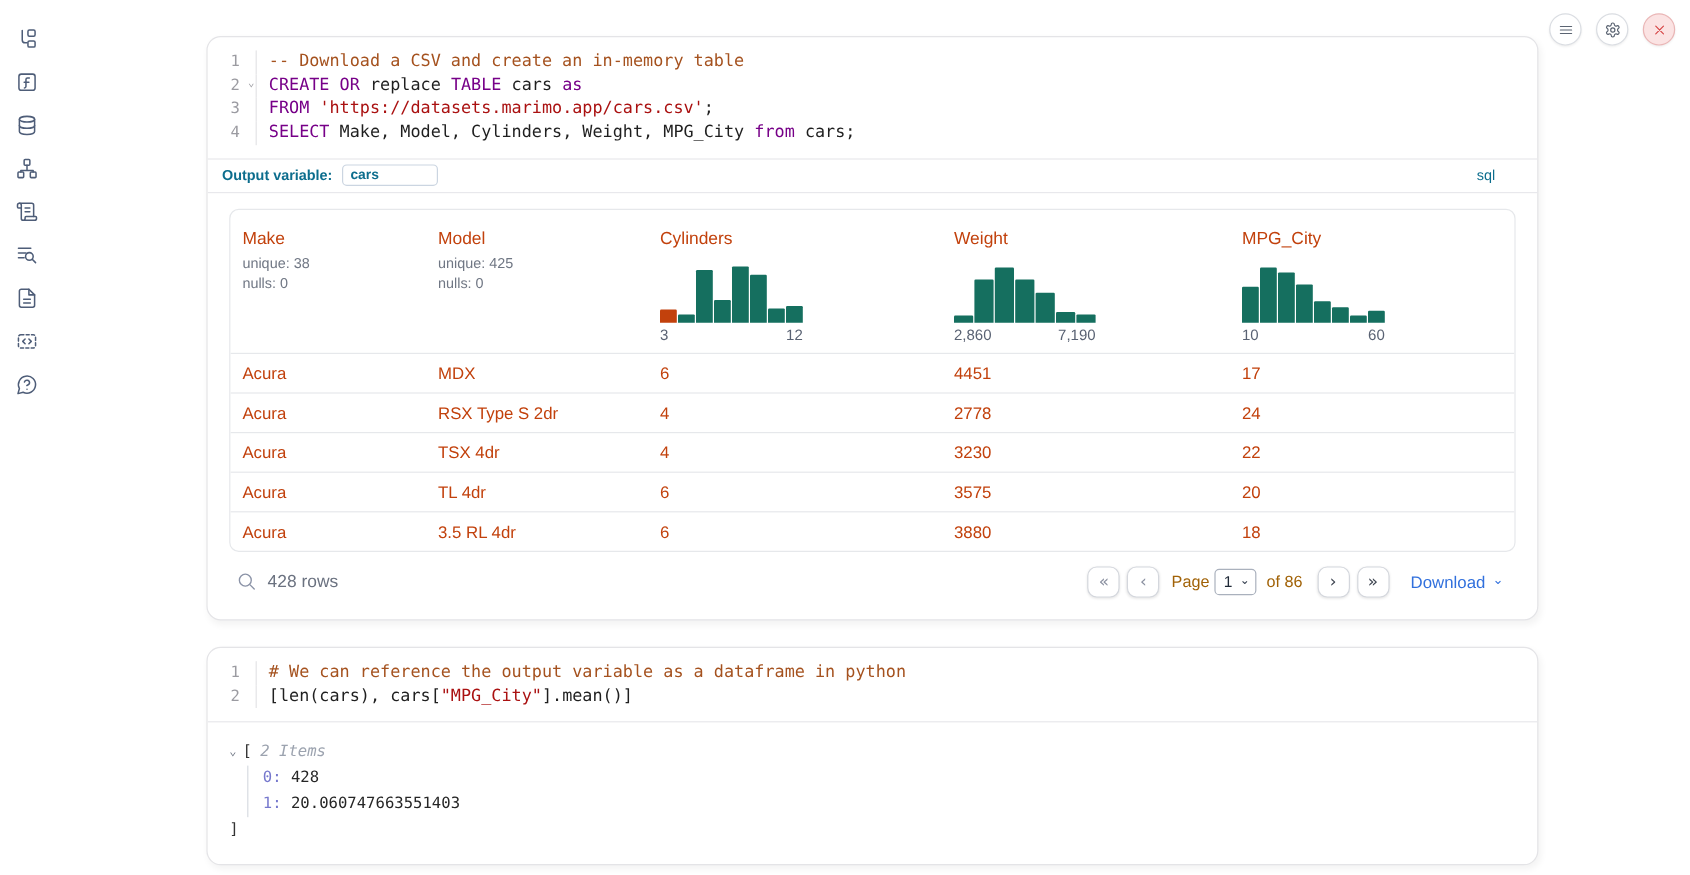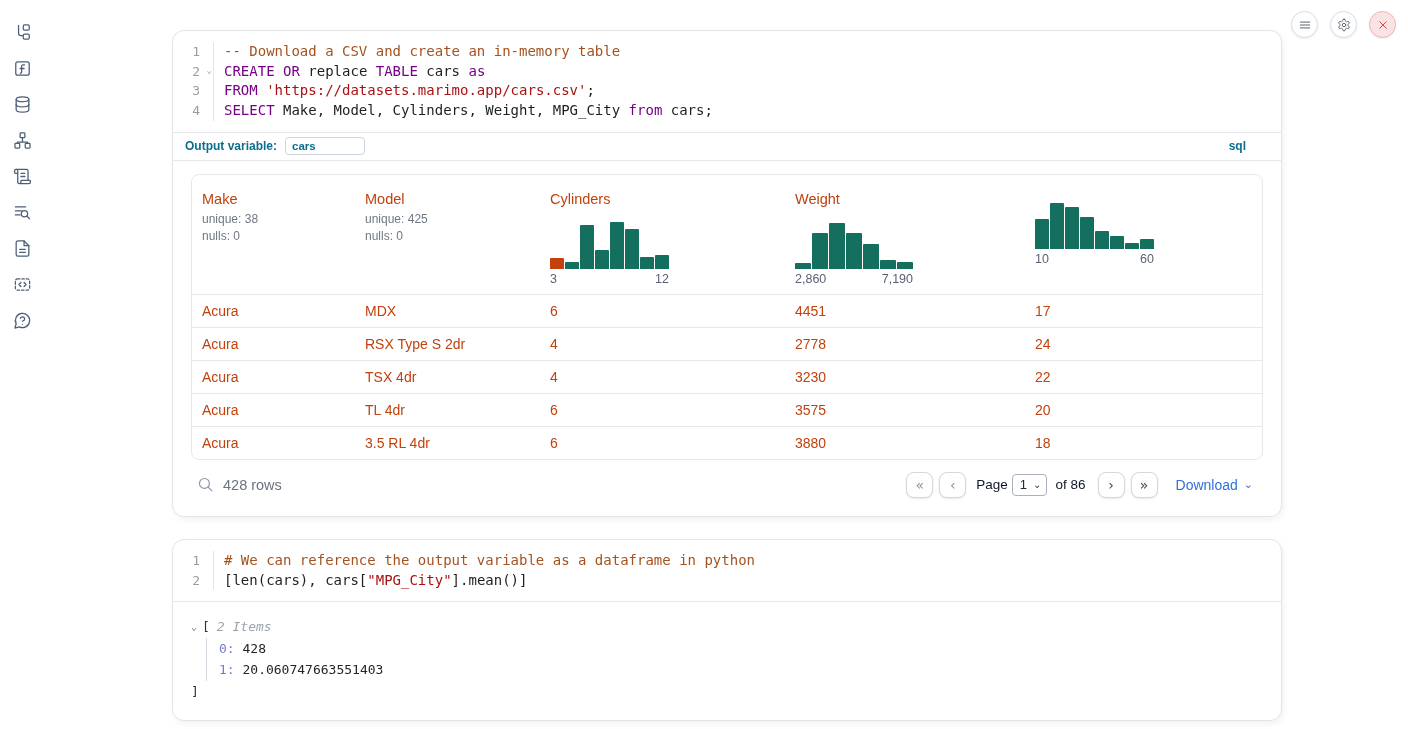--- a/index.html
+++ b/index.html
@@ -43,21 +43,21 @@
   .tk-pl  { color:#1f1f1f; }
 
   
   .outvar-row { display:flex; align-items:center; gap:8px; padding:4px 12px 5px;
     border-top:1px solid #e8e8ec; }
   .outvar-label { font-size:12px; font-weight:bold; color:#0c6d8d; }
   .outvar-input { width:80px; height:18px; border:1px solid #cbd5e1; border-radius:4px;
     font-family:"Liberation Sans", sans-serif; font-size:11.5px; font-weight:bold;
     color:#0c6d8d; padding:0 6px; outline:none; }
   .flex-spacer { flex:1; }
-  .lang-badge { font-size:12px; font-weight:bold; color:#0c6d8d; margin-right:23px; }
+  .lang-badge { font-size:12px; font-weight:normal; color:#0c6d8d; margin-right:23px; }
 
   
   .cell-output { border-top:1px solid #e8e8ec; padding:13px 18px 14px; }
 
   
   .dtable { border:1px solid #e6e8eb; border-radius:8px; overflow:hidden; }
   .dtable-header { display:grid; grid-template-columns:163px 185px 245px 240px 1fr;
     padding-top:14px; }
   .hcell { padding:0 10px 8px; }
   .col-name { font-size:14.5px; color:#c2410c; line-height:20px; }
@@ -75,21 +75,21 @@
   
   .dtable-footer { display:flex; align-items:center; margin-top:8px; height:34px; padding:0 2px; }
   .search-icon { display:flex; margin-left:4px; cursor:pointer; }
   .search-icon svg { width:17px; height:17px; stroke:#8b93a7; fill:none; stroke-width:1.6; stroke-linecap:round; }
   .rowcount { margin-left:9px; font-size:14.5px; color:#6b7280; }
   .pager { display:flex; align-items:center; }
   .pg-btn { width:27px; height:26px; border:1px solid #d4d7dd; border-radius:8px; background:#fff;
     box-shadow:0 1px 2px rgba(0,0,0,.09); display:flex; align-items:center; justify-content:center;
     font-size:14px; color:#3f4652; cursor:pointer; margin-left:6px; font-family:"DejaVu Sans", sans-serif; }
   .pg-muted { color:#8a90a0; }
-  .pg-label { font-size:13.5px; color:#0f172a; margin:0 4px 0 10px; }
+  .pg-label { font-size:13.5px; color:#a16207; margin:0 4px 0 10px; }
   .pg-of { margin:0 6px 0 8px; }
   .page-select { display:inline-flex; align-items:center; gap:6px; height:22px;
     border:1px solid #aab1bd; border-radius:4px; padding:0 5px 0 7px; font-size:13px;
     color:#1f2937; cursor:pointer; background:#fff; }
   .select-caret { font-size:10px; color:#374151; line-height:1; }
   .download { display:inline-flex; align-items:center; gap:6px; margin-left:18px; margin-right:8px;
     color:#3170dd; font-size:14px; cursor:pointer; }
   .dl-caret { font-size:11px; color:#3170dd; line-height:1; }
 
   
@@ -254,20 +254,21 @@
                   <div class="bar" style="height: 9px; width: 16px; background: rgb(21, 111, 95);"></div>
                   <div class="bar" style="height: 7px; width: 16px; background: rgb(21, 111, 95);"></div>
                 </div>
                 <div class="hist-labels">
                   <span>2,860</span>
                   <span>7,190</span>
                 </div>
               </div>
             </div>
             <div class="hcell">
+              <div class="col-name">MPG_City</div>
               <div class="histwrap">
                 <div class="hist">
                   <div class="bar" style="height: 30px; width: 14px; background: rgb(21, 111, 95);"></div>
                   <div class="bar" style="height: 46px; width: 14px; background: rgb(21, 111, 95);"></div>
                   <div class="bar" style="height: 42px; width: 14px; background: rgb(21, 111, 95);"></div>
                   <div class="bar" style="height: 32px; width: 14px; background: rgb(21, 111, 95);"></div>
                   <div class="bar" style="height: 18px; width: 14px; background: rgb(21, 111, 95);"></div>
                   <div class="bar" style="height: 13px; width: 14px; background: rgb(21, 111, 95);"></div>
                   <div class="bar" style="height: 6px; width: 14px; background: rgb(21, 111, 95);"></div>
                   <div class="bar" style="height: 10px; width: 14px; background: rgb(21, 111, 95);"></div>

